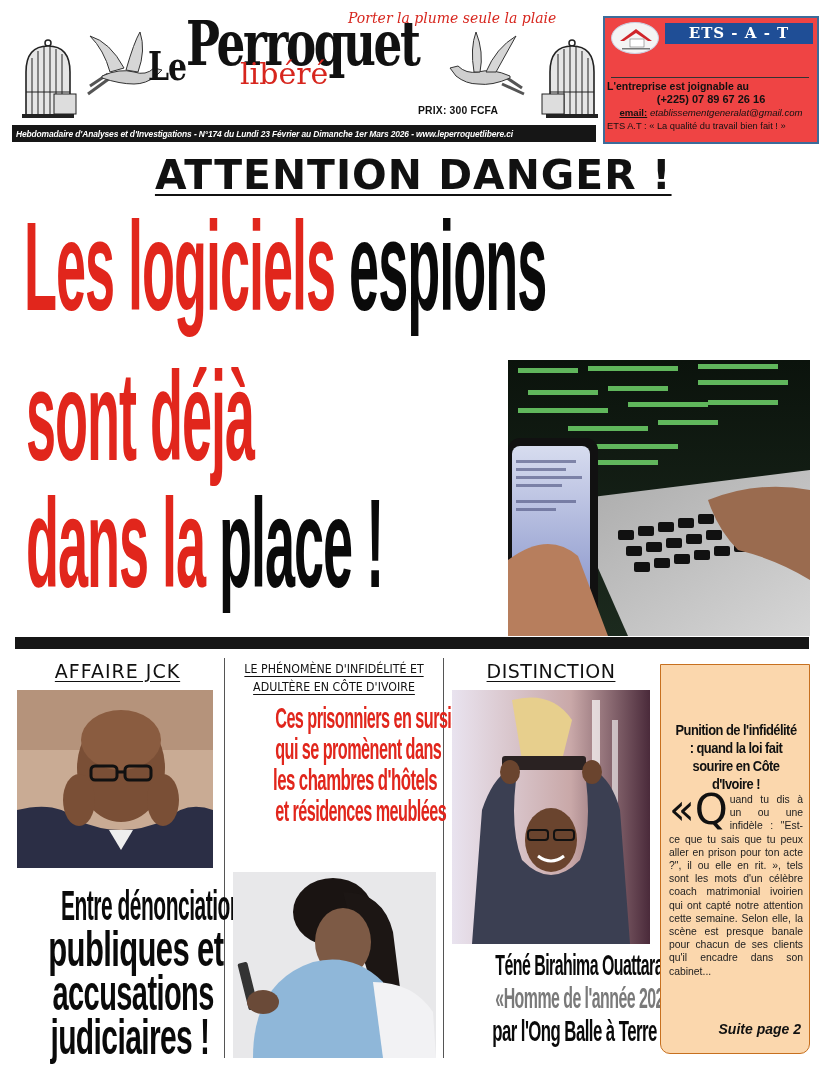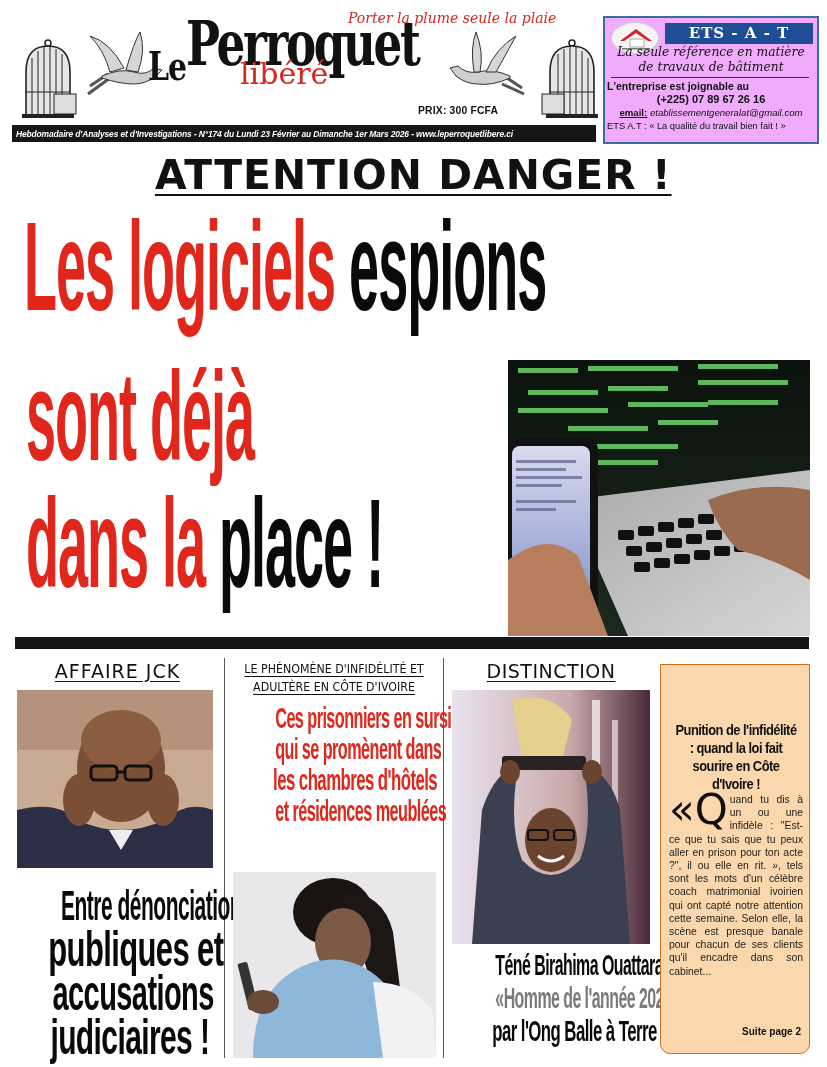--- a/index.html
+++ b/index.html
@@ -12,21 +12,21 @@
   .logo-le { position: absolute; left: 148px; top: 44px; font-family: "DejaVu Serif", serif; font-weight: bold; font-size: 30px; letter-spacing: -1px; color: #111; transform: scaleY(1.3); transform-origin: left top; }
   .logo-perroquet { position: absolute; left: 186px; top: 14px; font-family: "DejaVu Serif", serif; font-weight: bold; font-size: 58px; letter-spacing: -3px; color: #111; transform: scaleX(0.78) scaleY(1.05); transform-origin: left top; line-height: 1; }
   .logo-libere { position: absolute; left: 240px; top: 59px; font-family: "DejaVu Serif", serif; font-weight: normal; font-size: 30px; color: #d7261e; line-height: 1; letter-spacing: 0px; }
   .tagline { position: absolute; left: 348px; top: 10px; font-family: "DejaVu Serif", serif; font-style: italic; font-size: 14px; color: #d7261e; white-space: nowrap; }
   .price { position: absolute; left: 418px; top: 104px; font-family: "Liberation Sans", sans-serif; font-weight: bold; font-size: 11.5px; color: #111; letter-spacing: 0.2px; transform: scaleX(0.9); transform-origin: left top; }
 
   .infobar { position: absolute; left: 12px; top: 125px; width: 584px; height: 17px; background: #161616; color: #fff; font-size: 9.6px; font-style: italic; font-weight: bold; line-height: 17px; padding-left: 4px; white-space: nowrap; overflow: hidden; letter-spacing: -0.15px; }
   .infobar span { display: inline-block; transform: scaleX(0.88); transform-origin: left center; }
 
   
-  .ad { position: absolute; left: 603px; top: 16px; width: 216px; height: 128px; background: #f0abfc; border: 2px solid #3c6c9a; }
+  .ad { position: absolute; left: 603px; top: 16px; width: 216px; height: 128px; background: #ef4444; border: 2px solid #3c6c9a; }
   .ad-logo { position: absolute; left: 6px; top: 4px; width: 48px; height: 32px; border-radius: 50%; background: #f4f4f4; border: 1px solid #ccd; }
   .ad-title { position: absolute; left: 60px; top: 5px; width: 148px; height: 21px; background: #1f4e96; color: #fff; font-family: "DejaVu Serif", serif; font-weight: bold; font-size: 15px; text-align: center; line-height: 21px; letter-spacing: 1px; }
   .ad-slogan { position: absolute; left: 4px; top: 27px; width: 204px; text-align: center; font-family: "DejaVu Serif", serif; font-style: italic; font-size: 12.3px; line-height: 15px; color: #111; }
   .ad-sep { position: absolute; left: 6px; top: 59px; width: 198px; height: 1px; background: #333; }
   .ad-contact { position: absolute; left: 2px; top: 62px; width: 208px; text-align: left; font-weight: bold; font-size: 10.5px; line-height: 13px; color: #111; }
   .ad-phone { position: absolute; left: 2px; top: 75px; width: 208px; text-align: center; font-weight: bold; font-size: 11px; line-height: 13px; color: #111; }
   .ad-email { position: absolute; left: 2px; top: 89px; width: 208px; text-align: center; font-size: 9.6px; line-height: 12px; color: #111; white-space: nowrap; }
   .ad-email b { text-decoration: underline; font-style: normal; }
   .ad-email i { font-style: italic; }
   .ad-motto { position: absolute; left: 2px; top: 102px; width: 208px; text-align: left; font-size: 9.3px; line-height: 12px; color: #111; white-space: nowrap; }
@@ -57,21 +57,21 @@
   
   .edito { position: absolute; left: 660px; top: 664px; width: 150px; height: 390px; background: #fbd7ad; border: 1.5px solid #c7701f; border-radius: 0 0 10px 10px; overflow: hidden; }
   .edito-head { position: absolute; left: 0; top: 0; width: 100%; height: 51px; background: #e96c1e; }
   .edito-title { position: absolute; right: 8px; top: 2px; font-family: "DejaVu Sans", sans-serif; font-weight: bold; font-size: 23px; color: #fff; letter-spacing: 0.5px; }
   .edito-line { position: absolute; left: 8px; top: 31px; width: 134px; height: 1.5px; background: #fff; }
   .edito-by { position: absolute; right: 6px; top: 35px; font-size: 9.5px; font-weight: bold; font-style: italic; color: #fff; white-space: nowrap; }
   .edito-by .gap { display: inline-block; width: 8px; }
   .edito-headline { position: absolute; left: 3px; top: 56px; width: 144px; text-align: center; font-family: "Liberation Sans", sans-serif; font-weight: bold; font-size: 15px; line-height: 18px; color: #111; letter-spacing: -0.6px; transform: scaleX(0.86); transform-origin: center top; }
   .edito-body { position: absolute; left: 8px; top: 128px; width: 134px; font-size: 10.4px; line-height: 13.2px; color: #222; text-align: justify; }
   .edito-drop { float: left; font-family: "DejaVu Sans", sans-serif; font-size: 42px; line-height: 36px; margin-right: 2px; margin-top: -1px; color: #111; }
-  .edito-suite { position: absolute; right: 8px; bottom: 16px; font-size: 10px; font-weight: bold; color: #111; }
+  .edito-suite { position: absolute; right: 8px; bottom: 16px; font-size: 14px; font-weight: bold; font-style: italic; color: #111; }
 </style>
 </head>
 <body>
 
 <div>
 
   <svg class="cage" style="left:18px;top:36px;" viewBox="0 0 64 86">
     <circle cx="30" cy="7" r="3" fill="none" stroke="#222" stroke-width="1.5"></circle>
     <path d="M8 78 L8 36 Q8 10 30 10 Q52 10 52 36 L52 78" fill="#e6e6e6" stroke="#222" stroke-width="1.6"></path>
     <g stroke="#222" stroke-width="1">
@@ -130,24 +130,20 @@
 
 <div class="ad">
   <div class="ad-logo">
     <svg width="48" height="32" viewBox="0 0 48 32">
       <path d="M8 18 L24 6 L40 18 L36 18 L24 10 L12 18 Z" fill="#d0242a"></path>
       <rect x="18" y="16" width="14" height="8" fill="#fff" stroke="#777" stroke-width="0.6"></rect>
       <rect x="10" y="25" width="28" height="1.5" fill="#777"></rect>
     </svg>
   </div>
   <div class="ad-title">ETS - A - T</div>
-  <div class="ad-slogan">
-    <div>La seule référence en matière</div>
-    <div>de travaux de bâtiment</div>
-  </div>
   <div class="ad-sep"></div>
   <div class="ad-contact">L'entreprise est joignable au</div>
   <div class="ad-phone">(+225) 07 89 67 26 16</div>
   <div class="ad-email">
     <b>email:</b>
     <i>etablissementgeneralat@gmail.com</i>
   </div>
   <div class="ad-motto">ETS A.T : « La qualité du travail bien fait ! »</div>
 </div>
 

